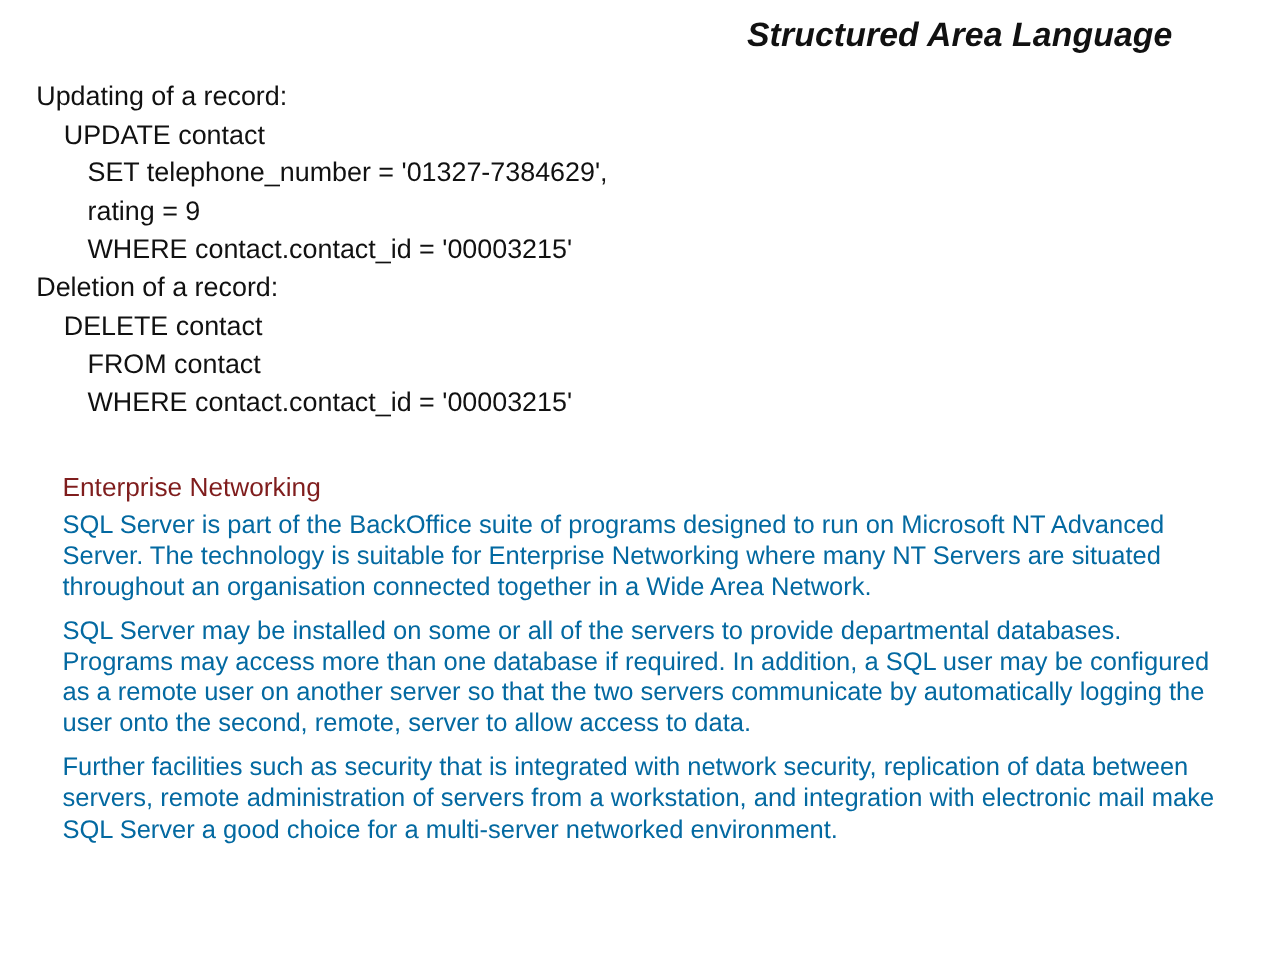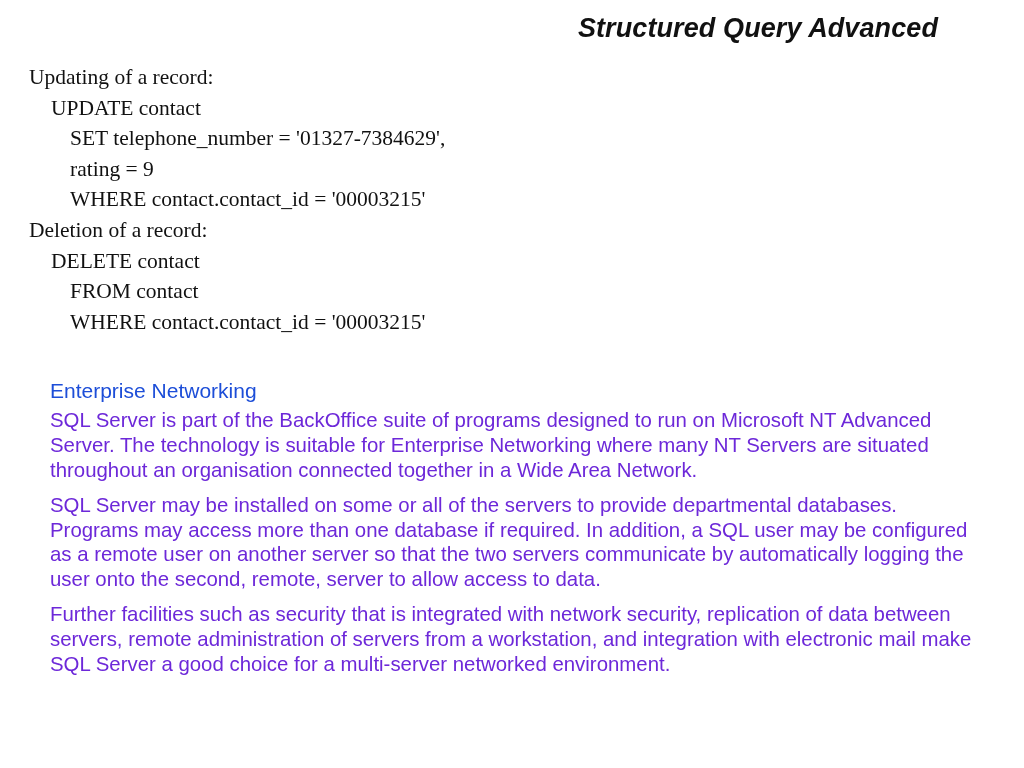--- a/index.html
+++ b/index.html
@@ -43,56 +43,55 @@
 
   
   .code-block {
     font-size: 21.5px;
     line-height: 30.6px;
     color: #111111;
     white-space: pre;
   }
   .code-line {
     white-space: pre;
-    font-family: Liberation Serif, serif;
   }
   .code-line.lvl0 { padding-left: 0px; }
   .code-line.lvl1 { padding-left: 22px; }
   .code-line.lvl2 { padding-left: 41px; }
 
   
   .prose {
     margin-top: 40px;
     padding-left: 21px;
     width: 930px;
   }
   .section-heading {
     font-size: 21px;
     line-height: 27px;
-    color: #1d4ed8;
+    color: #7f1d1d;
     margin: 0 0 4px 0;
     font-weight: normal;
   }
   .para {
     font-size: 20.4px;
     line-height: 24.8px;
-    color: #6d28d9;
+    color: #0369a1;
     margin: 0 0 10px 0;
     text-align: left;
   }
   .para:last-child {
     margin-bottom: 12px;
   }
 </style>
 </head>
 <body>
 
 <div class="slide">
 
-  <div class="slide-title">Structured Query Advanced</div>
+  <div class="slide-title">Structured Area Language</div>
 
   <div class="content">
 
     <div class="code-block"><div class="code-line lvl0">Updating of a record:</div><div class="code-line lvl1">UPDATE contact</div><div class="code-line lvl2">SET telephone_number = '01327-7384629',</div><div class="code-line lvl2">rating = 9</div><div class="code-line lvl2">WHERE contact.contact_id = '00003215'</div><div class="code-line lvl0">Deletion of a record:</div><div class="code-line lvl1">DELETE contact</div><div class="code-line lvl2">FROM contact</div><div class="code-line lvl2">WHERE contact.contact_id = '00003215'</div></div>
 
     <div class="prose">
       <div class="section-heading">Enterprise Networking</div>
       <div>
           <p class="para">SQL Server is part of the BackOffice suite of programs designed to run on Microsoft NT Advanced Server. The technology is suitable for Enterprise Networking where many NT Servers are situated throughout an organisation connected together in a Wide Area Network.</p>
           <p class="para">SQL Server may be installed on some or all of the servers to provide departmental databases. Programs may access more than one database if required. In addition, a SQL user may be configured as a remote user on another server so that the two servers communicate by automatically logging the user onto the second, remote, server to allow access to data.</p>

